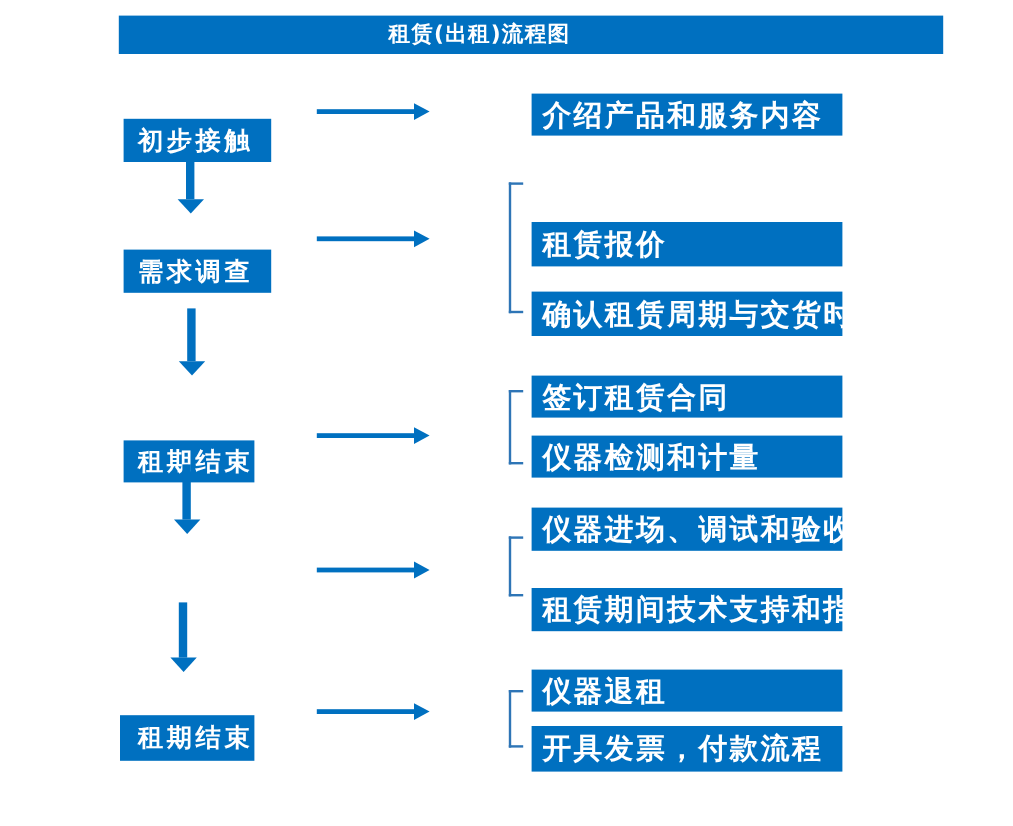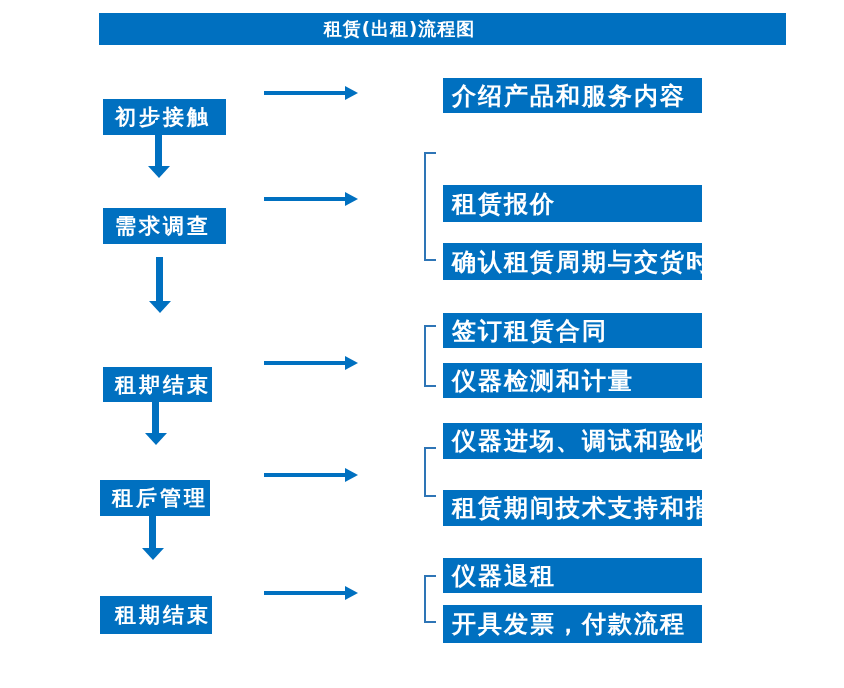--- a/index.html
+++ b/index.html
@@ -96,21 +96,20 @@
 </head>
 <body>
 
 <div class="canvas">
 
   <div class="title-bar">租赁(出租)流程图</div>
 
   <div class="step-box" style="left:103px; top:77px;  width:123px; height:36px;">初步接触</div>
   <div class="step-box" style="left:103px; top:186px; width:123px; height:36px;padding-left:12px;">需求调查</div>
   <div class="step-box" style="left:103px; top:345px; width:109px; height:35px;">租期结束</div>
-  <div class="step-box" style="left:100px; top:458px; width:110px; height:36px;">租后管理</div>
   <div class="step-box" style="left:100px; top:574px; width:112px; height:38px;padding-left:15px;">租期结束</div>
 
   <div class="v-arrow" style="left:148px; top:120px; height:58px;">
     <div class="shaft"></div>
     <div class="head"></div>
   </div>
   <div class="v-arrow" style="left:149px; top:257px; height:56px;">
     <div class="shaft"></div>
     <div class="head"></div>
   </div>

